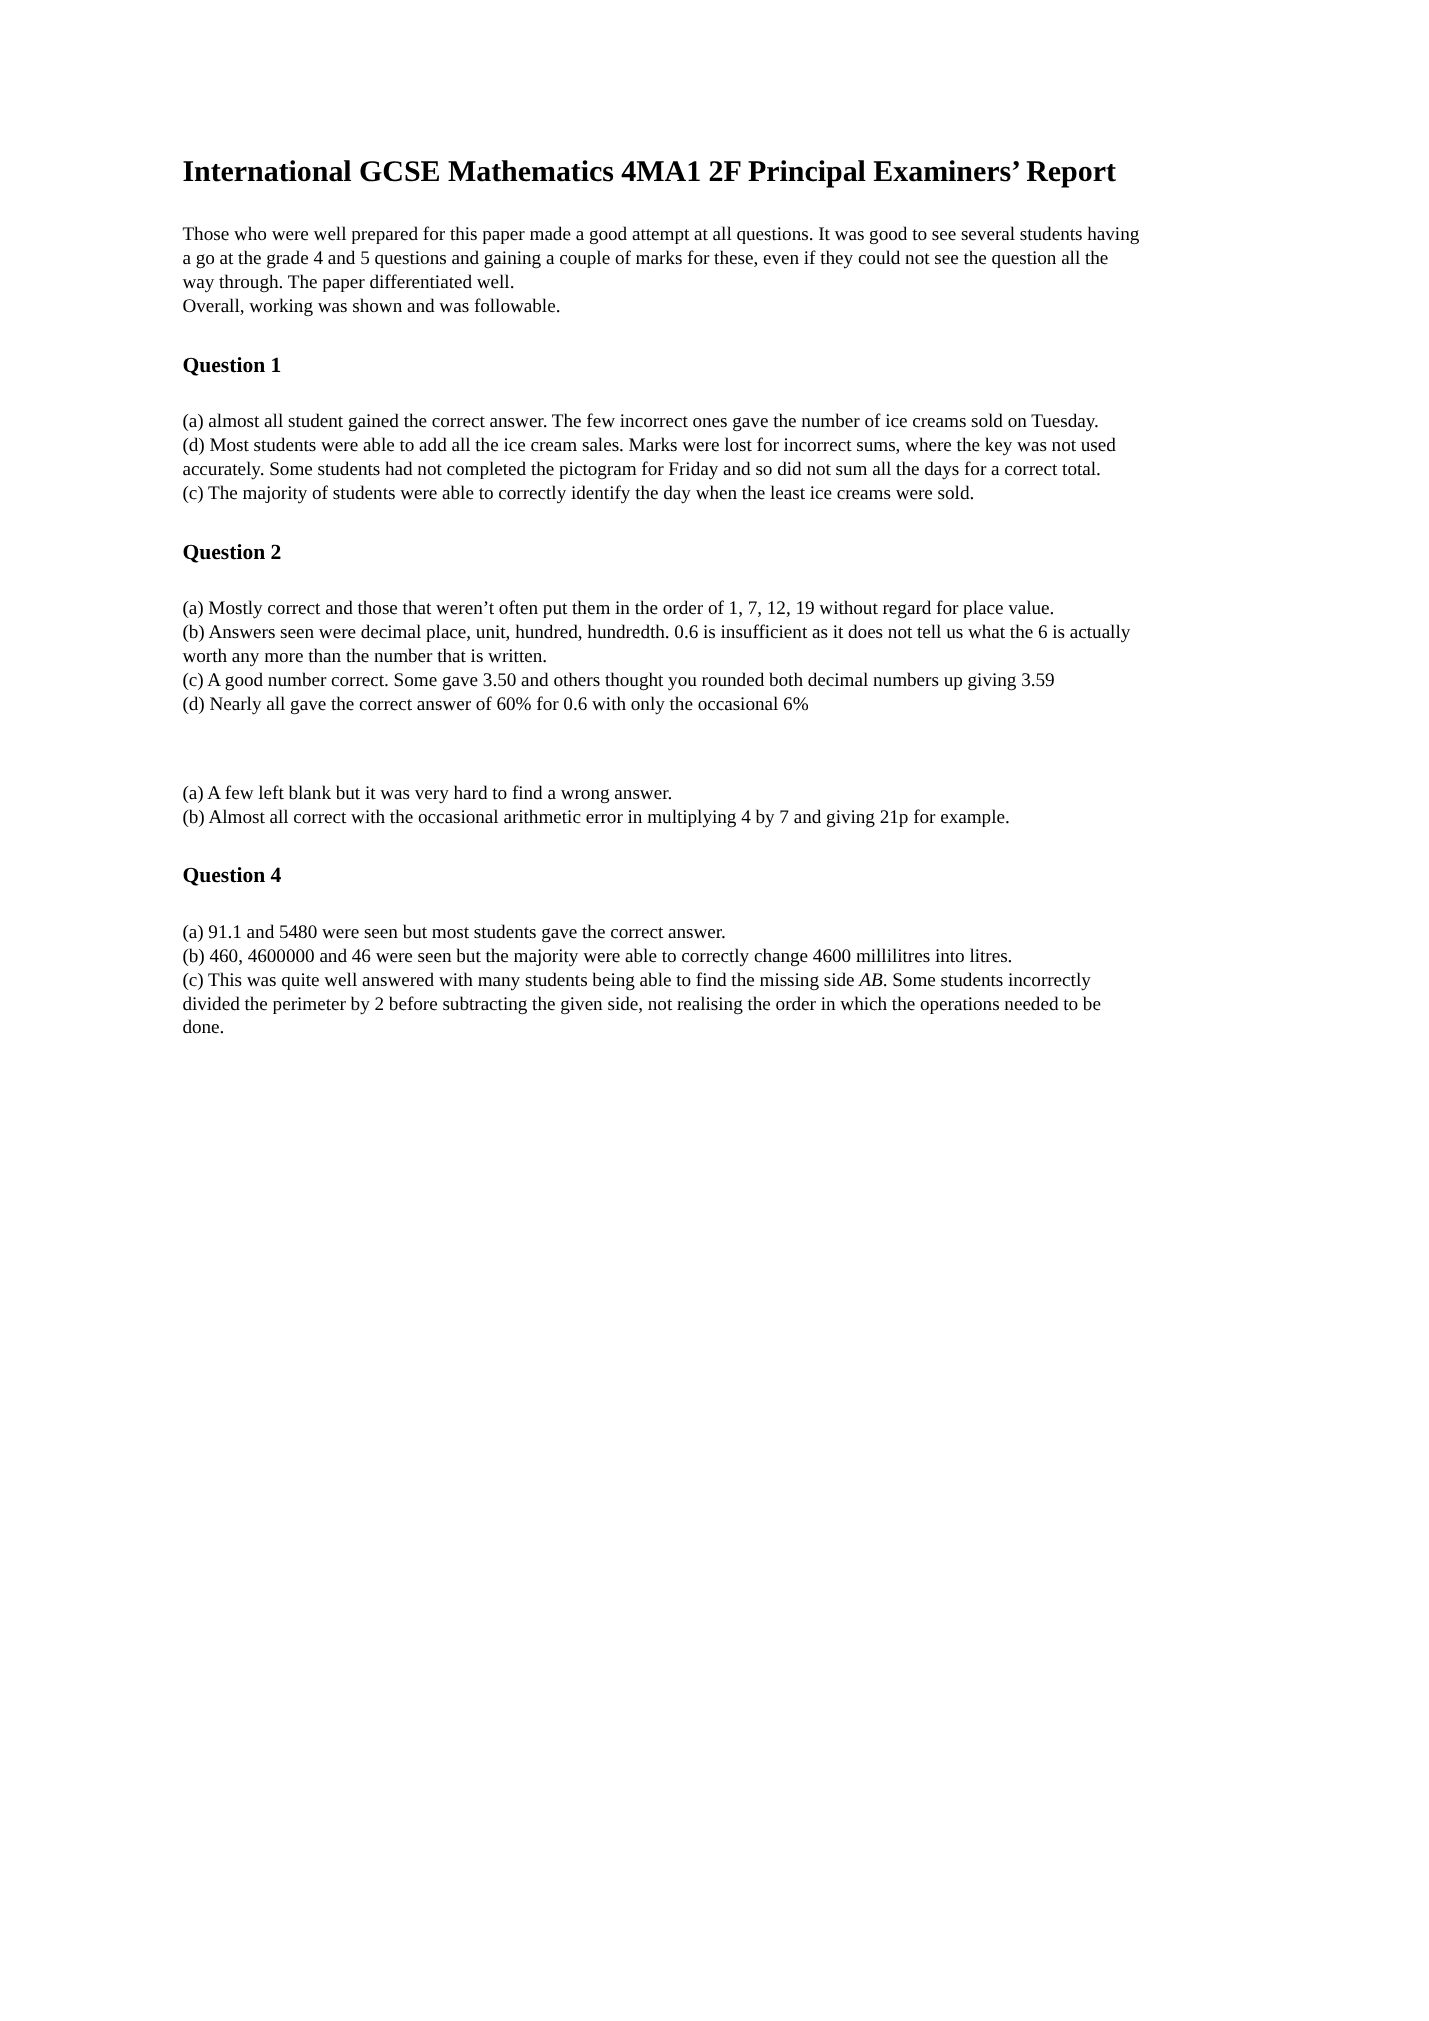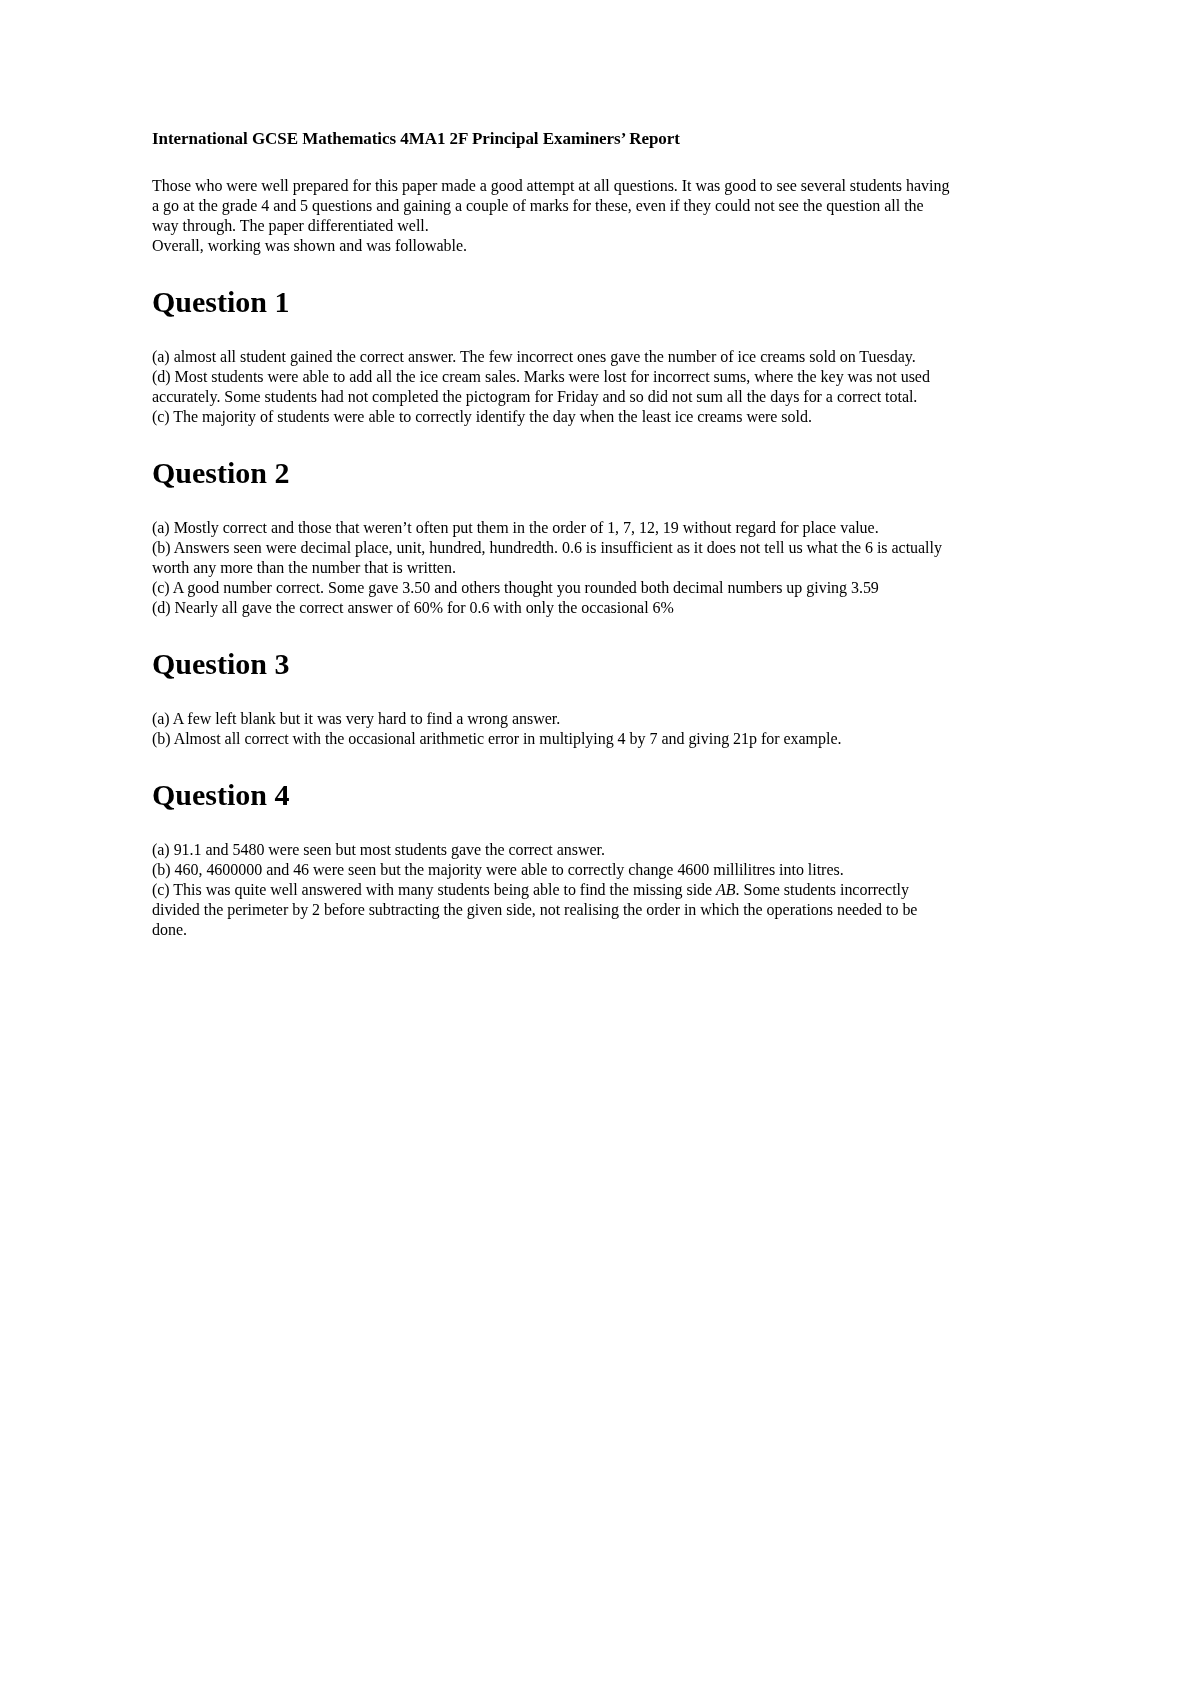--- a/index.html
+++ b/index.html
@@ -21,38 +21,38 @@
     box-sizing: border-box;
     overflow: hidden;
   }
   .content {
     position: absolute;
     left: 152px;
     top: 128px;
     width: 800px;
   }
   .doc-title {
-    font-size: 17px;
+    font-size: 25px;
     font-weight: bold;
     line-height: 1.24;
     margin: 0;
     letter-spacing: -0.05px;
   }
   .blank-line {
     height: 27px;
   }
   .para {
     font-size: 16px;
     line-height: 1.245;
     margin: 0;
     text-align: left;
     letter-spacing: -0.03px;
   }
   .q-heading {
-    font-size: 30px;
+    font-size: 18px;
     font-weight: bold;
     line-height: 1.245;
     margin: 0;
   }
   em.ital {
     font-style: italic;
   }
 </style>
 </head>
 <body>
@@ -79,21 +79,20 @@
 
     <h2 class="q-heading">Question 2</h2>
     <div class="blank-line"></div>
     <p class="para">(a) Mostly correct and those that weren’t often put them in the order of 1, 7, 12, 19 without regard for place value.</p>
     <p class="para">(b) Answers seen were decimal place, unit, hundred, hundredth.  0.6 is insufficient as it does not tell us what the 6 is actually worth any more than the number that is written.</p>
     <p class="para">(c) A good number correct.  Some gave 3.50 and others thought you rounded both decimal numbers up giving 3.59</p>
     <p class="para">(d) Nearly all gave the correct answer of 60% for 0.6 with only the occasional 6%</p>
 
     <div class="blank-line"></div>
 
-    <h2 class="q-heading">Question 3</h2>
     <div class="blank-line"></div>
     <p class="para">(a) A few left blank but it was very hard to find a wrong answer.</p>
     <p class="para">(b) Almost all correct with the occasional arithmetic error in multiplying 4 by 7 and giving 21p for example.</p>
 
     <div class="blank-line"></div>
 
     <h2 class="q-heading">Question 4</h2>
     <div class="blank-line"></div>
     <p class="para">(a) 91.1 and 5480 were seen but most students gave the correct answer.</p>
     <p class="para">(b) 460, 4600000 and 46 were seen but the majority were able to correctly change 4600 millilitres into litres.</p>

